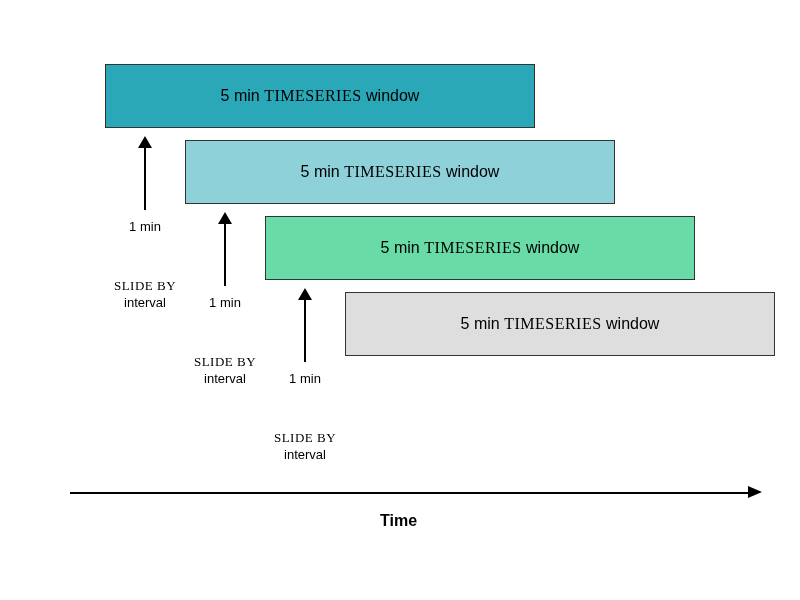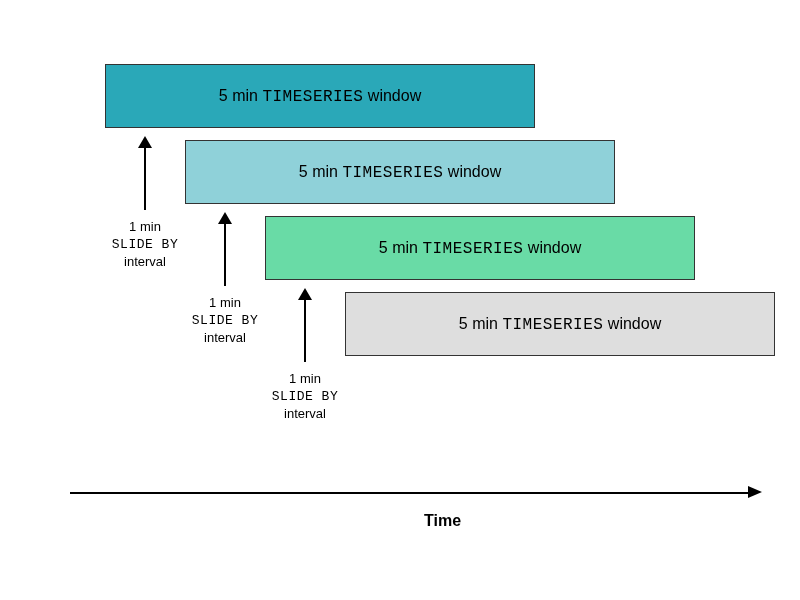--- a/index.html
+++ b/index.html
@@ -14,21 +14,21 @@
   .window-box {
     position: absolute;
     height: 64px;
     border: 1px solid #333;
     display: flex;
     align-items: center;
     justify-content: center;
     font-size: 16px;
     color: #000;
   }
-  .mono { font-family: Liberation Mono, monospace; letter-spacing: 0.5px; }
+  .mono { font-family: Liberation Serif, serif; letter-spacing: 0.5px; margin-top: 41px; }
   .slide-label {
     position: absolute;
     width: 120px;
     text-align: center;
     font-size: 13px;
     line-height: 1.35;
   }
   .slide-label .mono { display: block; }
   .arrow-up {
     position: absolute;
@@ -111,13 +111,13 @@
   <polygon points="7,0 0,12 14,12" fill="#000"></polygon>
 </svg>
 <div class="slide-label" style="left:245px; top:370px;">
   <span>1 min</span>
   <span class="mono">SLIDE BY</span>
   <span>interval</span>
 </div>
 
 <div class="axis-line" style="left:70px; width:680px; top:492px;"></div>
 <div class="axis-arrowhead" style="left:748px; top:486px;"></div>
-<div class="axis-label" style="left:380px; top:512px;margin-left:44px;">Time</div>
+<div class="axis-label" style="left:380px; top:512px;">Time</div>
 
 </body></html>

